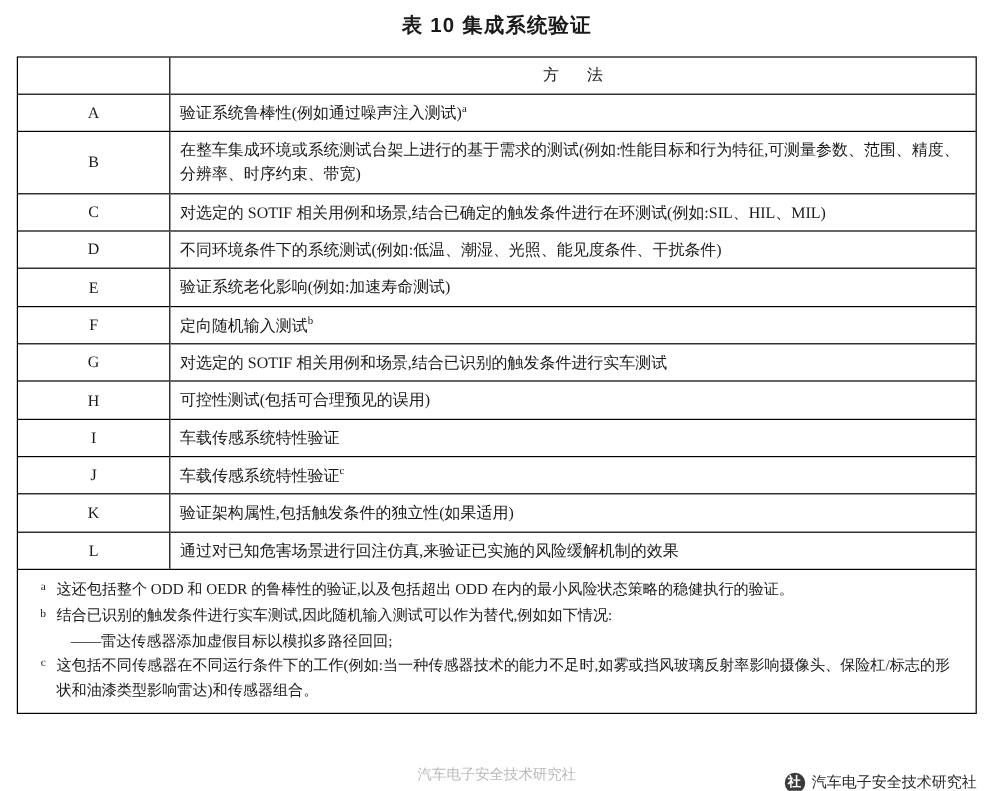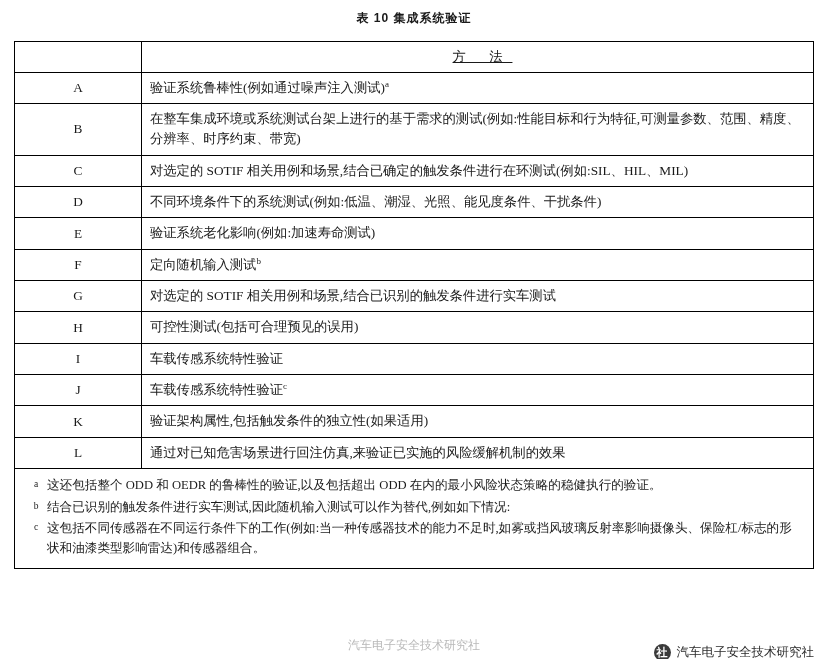--- a/index.html
+++ b/index.html
@@ -17,21 +17,21 @@
   }
   .page {
     width: 828px;
     height: 659px;
     position: relative;
     box-sizing: border-box;
     padding: 0;
   }
   .doc-title {
     text-align: center;
-    font-size: 12px;
+    font-size: 17px;
     font-weight: bold;
     letter-spacing: 1px;
     margin: 10px 0 14px 0;
     font-family: "Liberation Sans", "DejaVu Sans", sans-serif;
   }
   .table-wrap {
     margin: 0 14px;
     border: 1px solid #000;
     border-bottom: 1px solid #000;
   }
@@ -56,21 +56,20 @@
     border-right: none;
   }
   .head-row td {
     text-align: center;
     font-size: 13.5px;
     padding: 6px 8px;
   }
   .head-label {
     letter-spacing: 10px;
     padding-left: 10px;
-    text-decoration: underline;
   }
   .col-key {
     width: 110px;
     text-align: center;
     font-size: 13.5px;
   }
   .sup {
     font-size: 9px;
     vertical-align: super;
   }
@@ -212,20 +211,21 @@
 
       <div class="note">
         <div class="note-mark">a</div>
         <div class="note-body">这还包括整个 ODD 和 OEDR 的鲁棒性的验证,以及包括超出 ODD 在内的最小风险状态策略的稳健执行的验证。</div>
       </div>
 
       <div class="note">
         <div class="note-mark">b</div>
         <div class="note-body">结合已识别的触发条件进行实车测试,因此随机输入测试可以作为替代,例如如下情况:</div>
       </div>
+      <div class="note-sub">——雷达传感器添加虚假目标以模拟多路径回回;</div>
 
       <div class="note">
         <div class="note-mark">c</div>
         <div class="note-body">这包括不同传感器在不同运行条件下的工作(例如:当一种传感器技术的能力不足时,如雾或挡风玻璃反射率影响摄像头、保险杠/标志的形状和油漆类型影响雷达)和传感器组合。</div>
       </div>
 
     </div>
   </div>
 
   <div class="watermark-center">汽车电子安全技术研究社</div>

